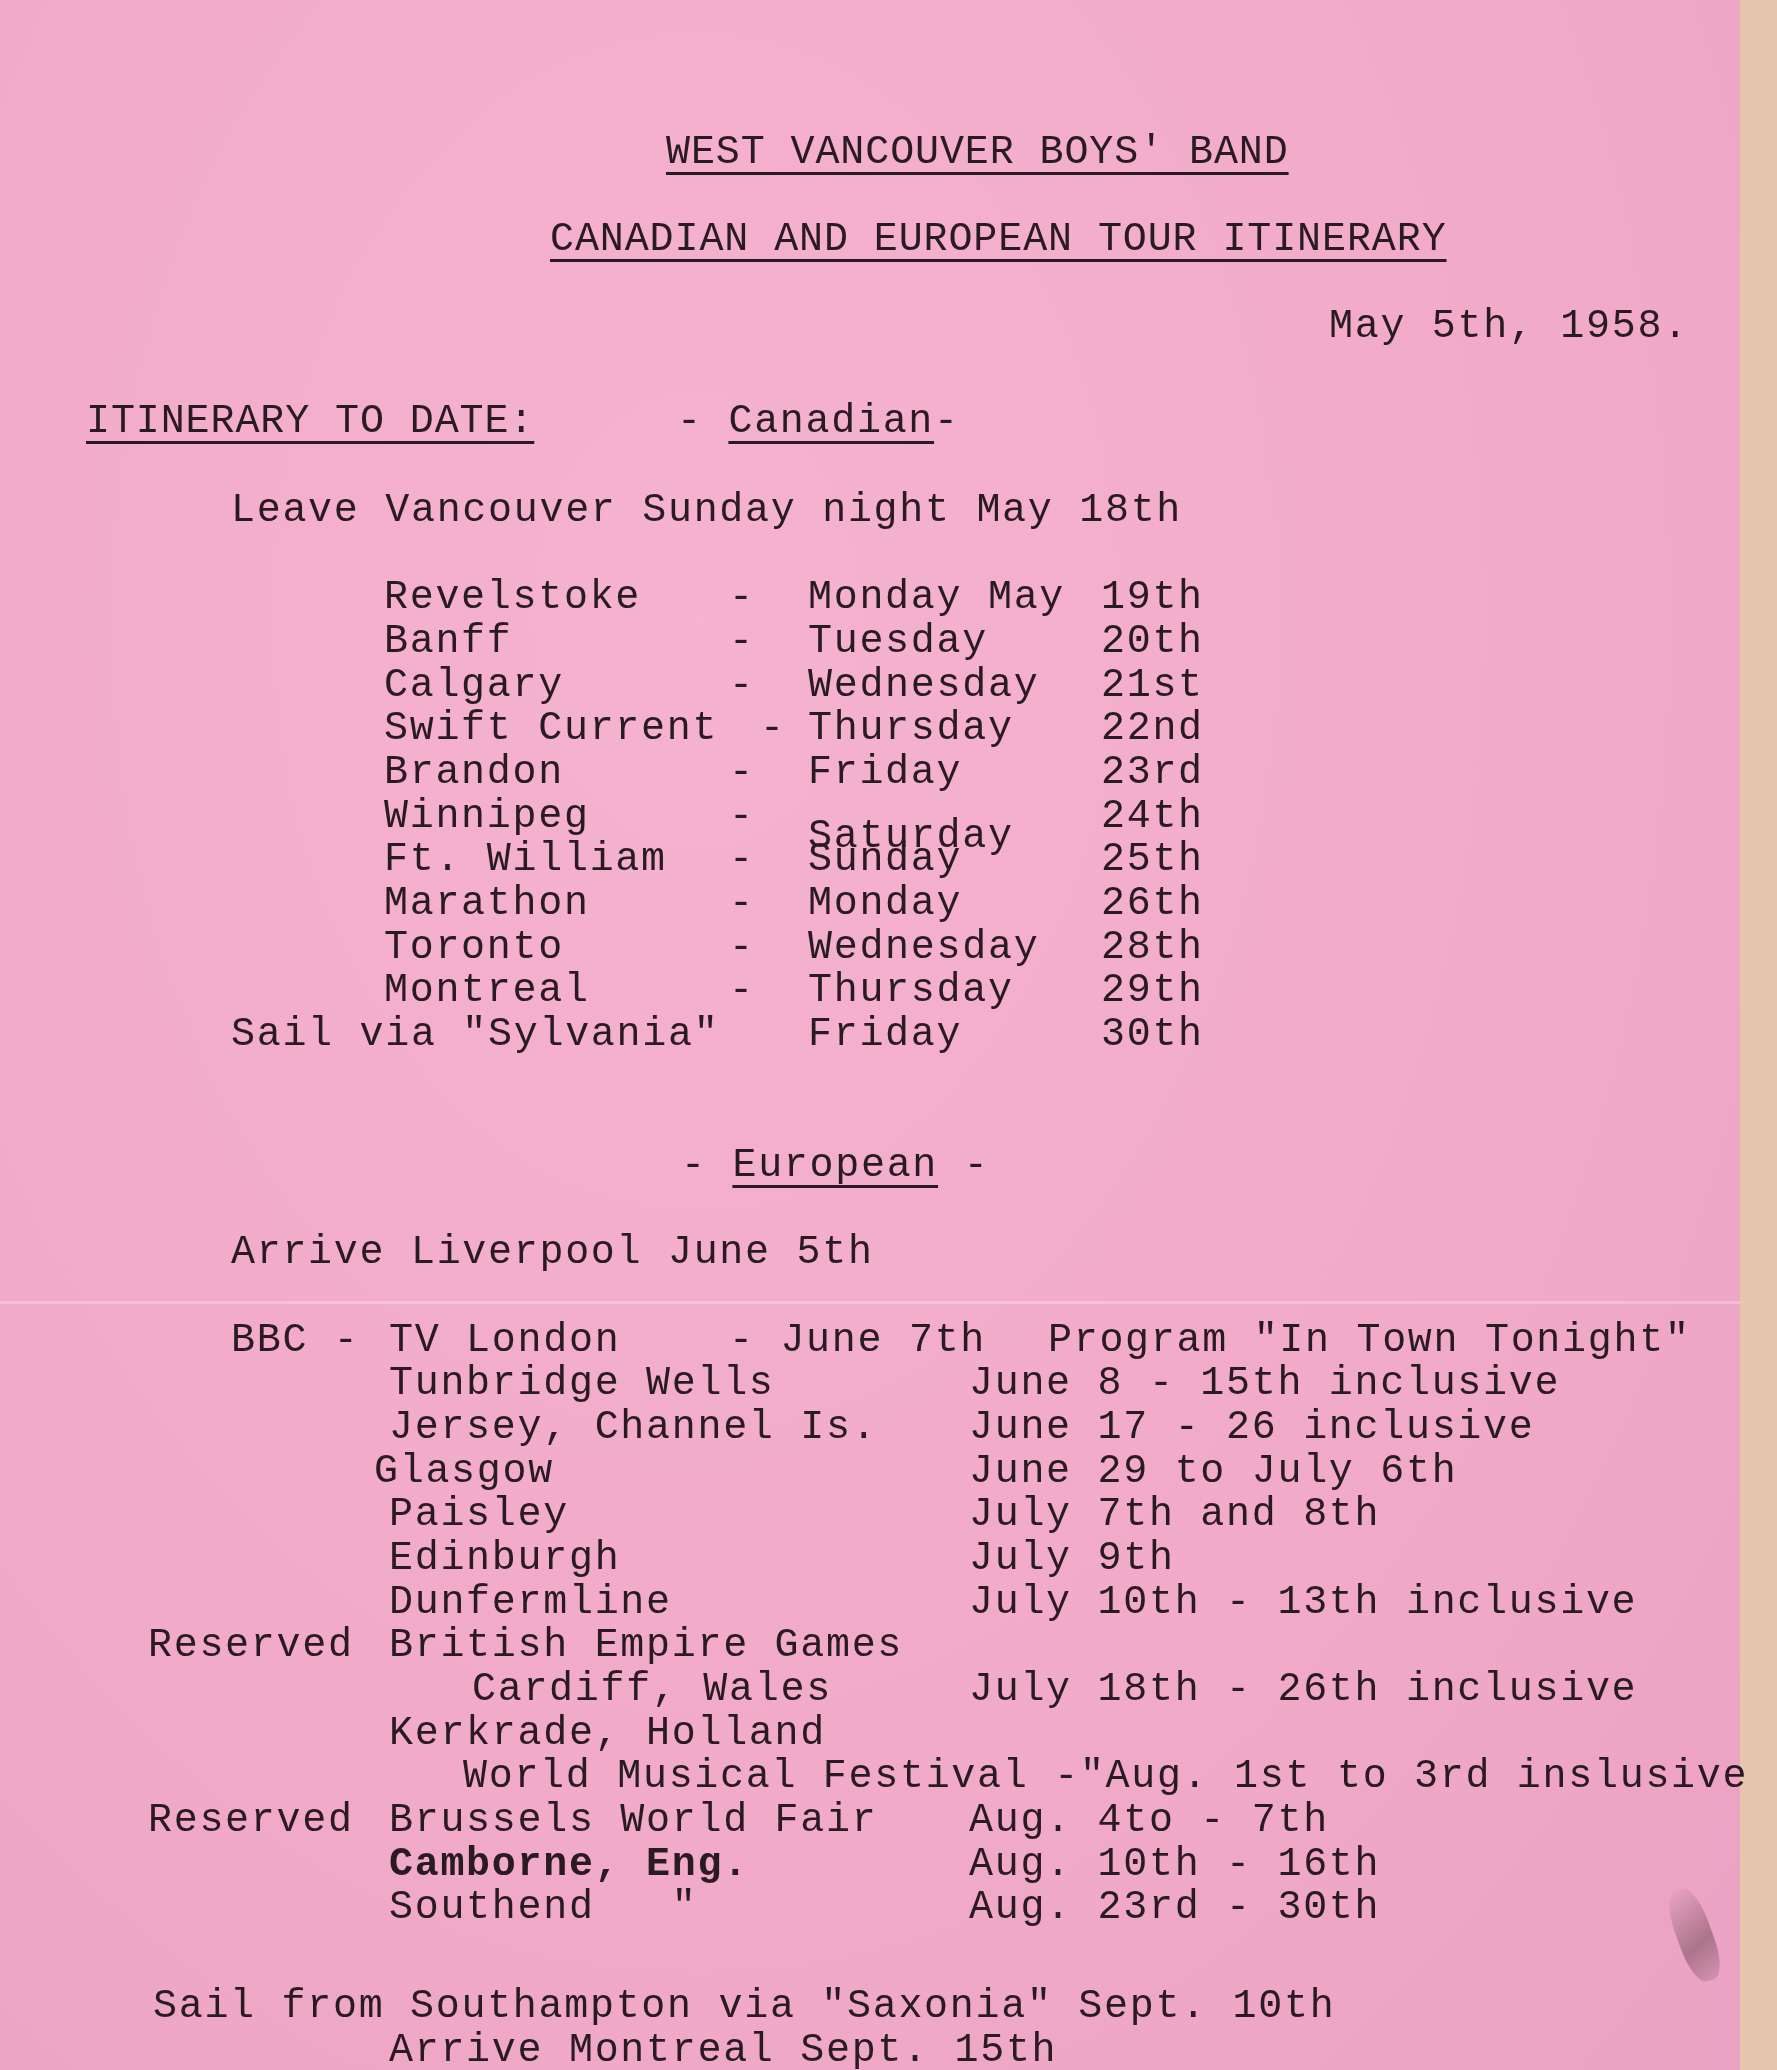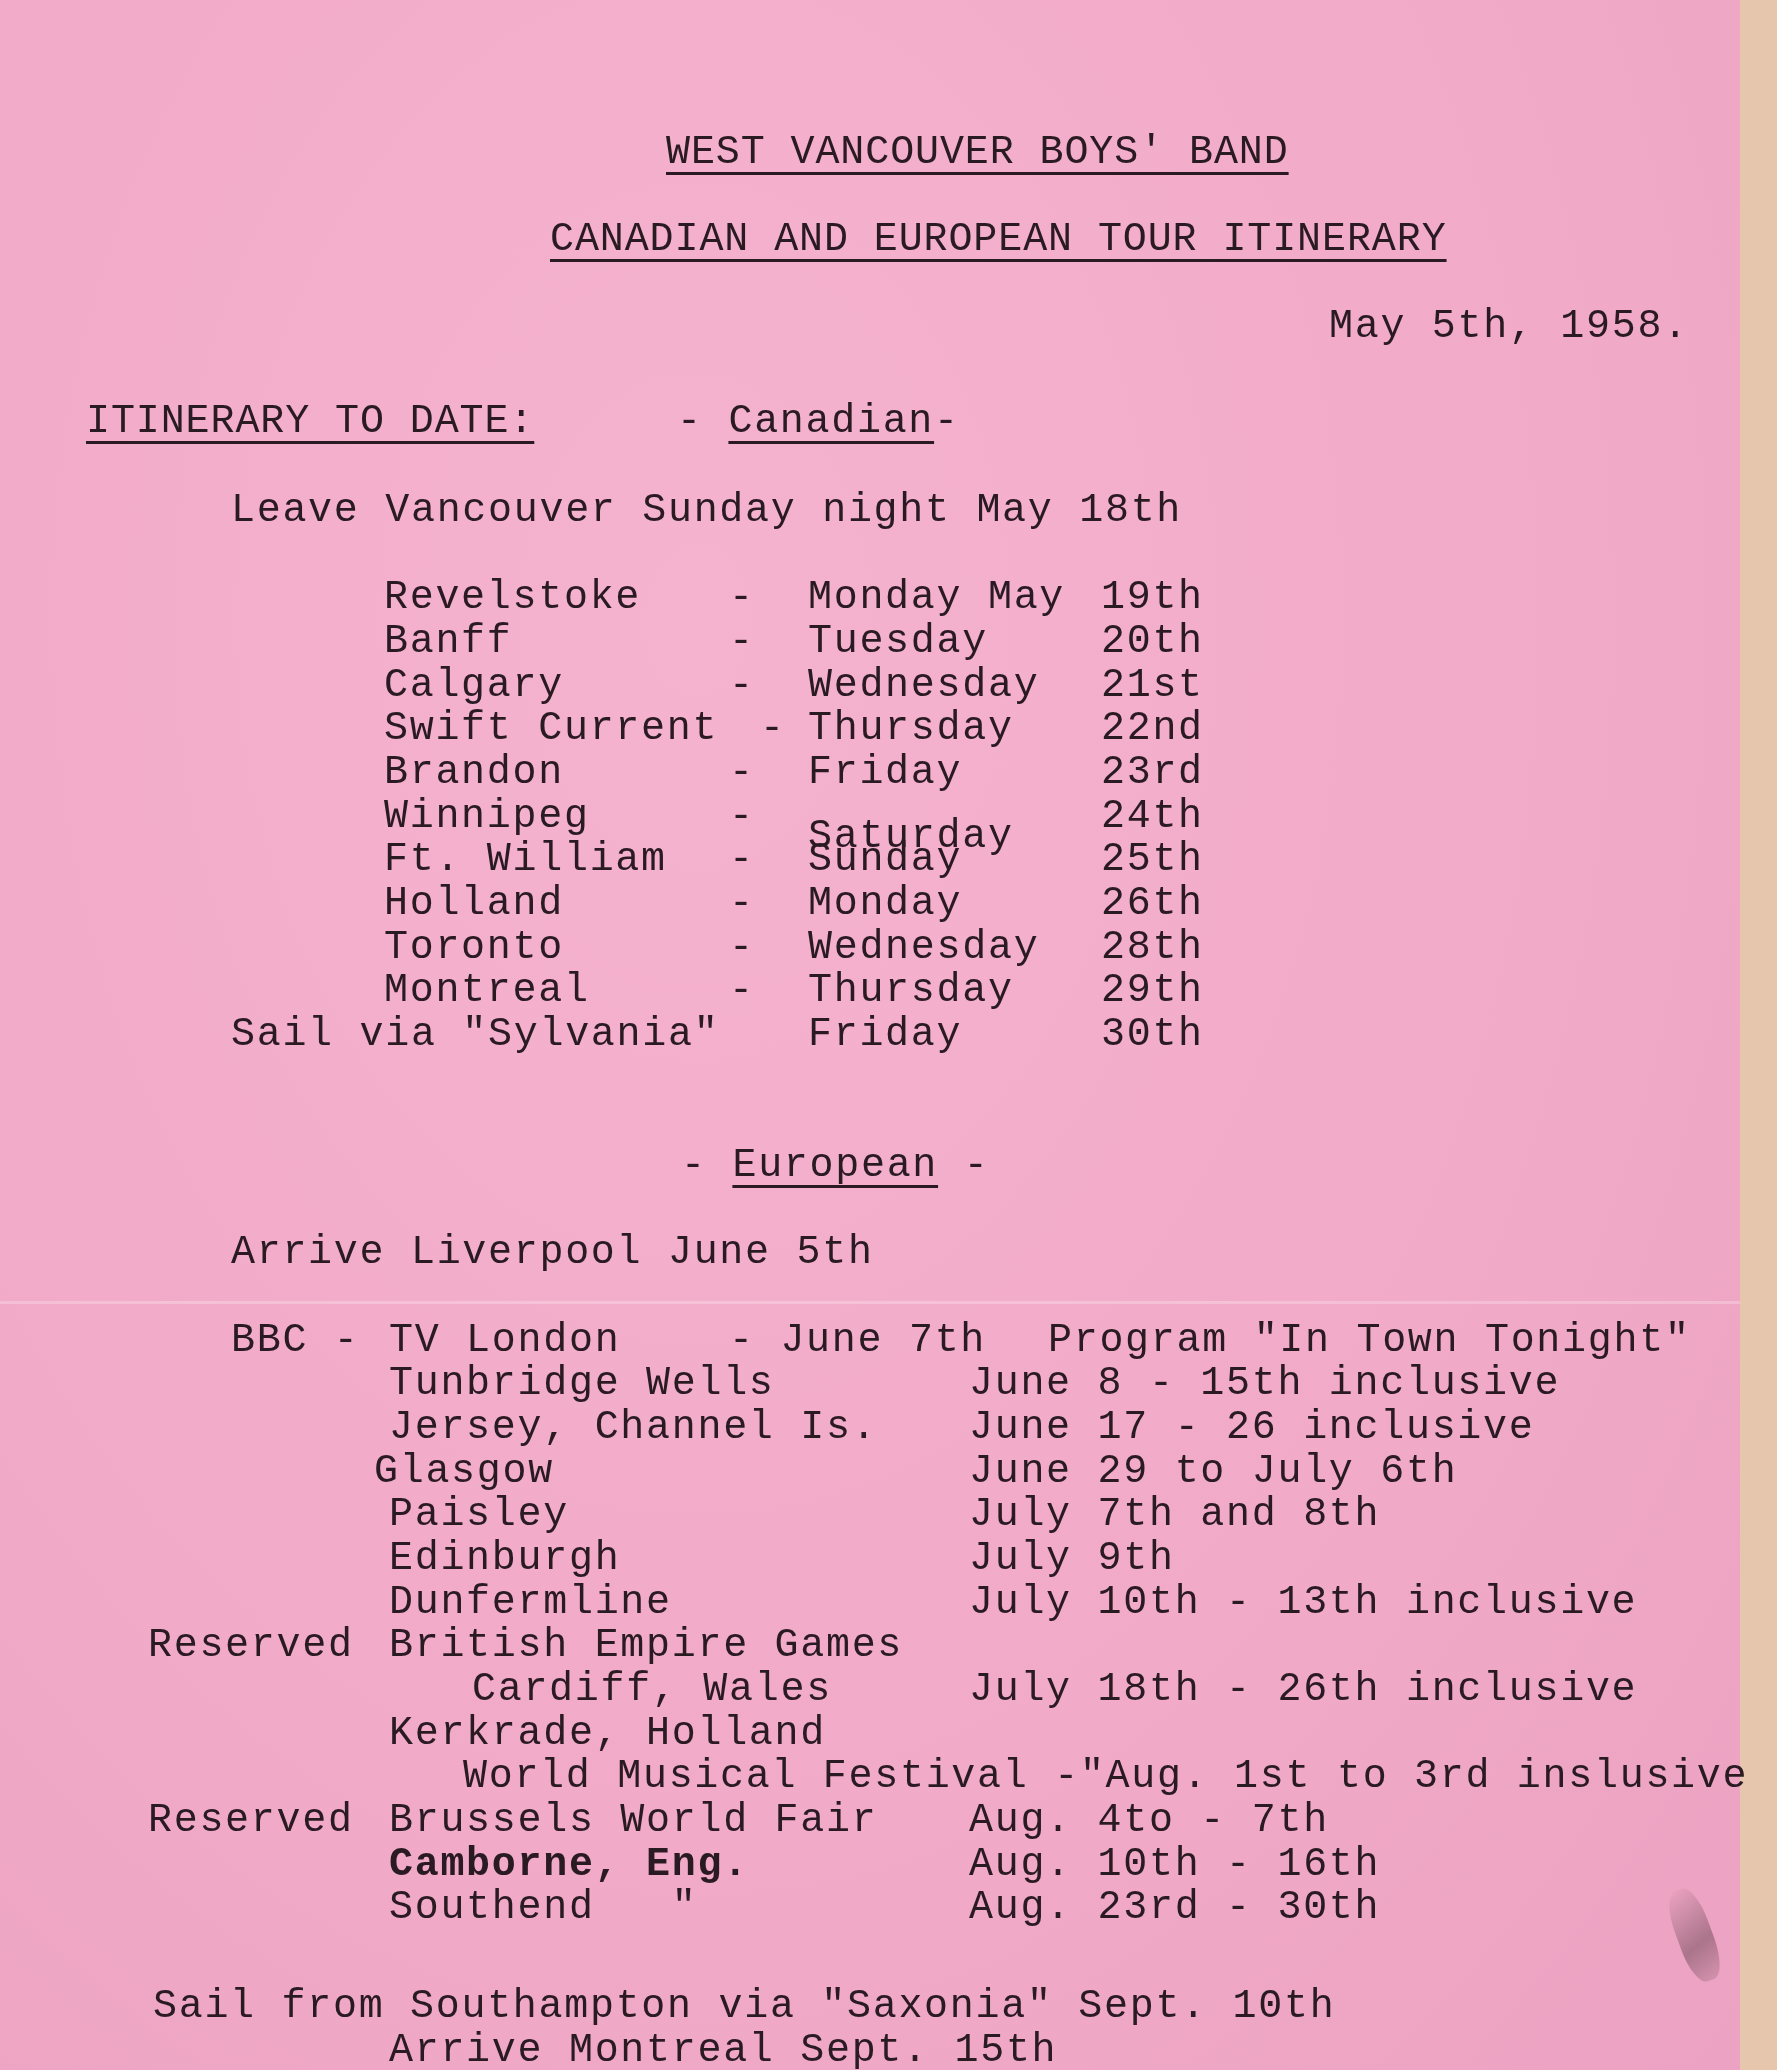--- a/index.html
+++ b/index.html
@@ -61,21 +61,21 @@
   <div class="t" style="left:384px;top:797px;">Winnipeg</div>
   <div class="t" style="left:729px;top:797px;">-</div>
   <div class="t" style="left:808px;top:797px;margin-top:20px;">Saturday</div>
   <div class="t" style="left:1101px;top:797px;">24th</div>
 
   <div class="t" style="left:384px;top:840px;">Ft. William</div>
   <div class="t" style="left:729px;top:840px;">-</div>
   <div class="t" style="left:808px;top:840px;">Sunday</div>
   <div class="t" style="left:1101px;top:840px;">25th</div>
 
-  <div class="t" style="left:384px;top:884px;">Holland</div>
+  <div class="t" style="left:384px;top:884px;">Marathon</div>
   <div class="t" style="left:729px;top:884px;">-</div>
   <div class="t" style="left:808px;top:884px;">Monday</div>
   <div class="t" style="left:1101px;top:884px;">26th</div>
 
   <div class="t" style="left:384px;top:928px;">Toronto</div>
   <div class="t" style="left:729px;top:928px;">-</div>
   <div class="t" style="left:808px;top:928px;">Wednesday</div>
   <div class="t" style="left:1101px;top:928px;">28th</div>
 
   <div class="t" style="left:384px;top:971px;">Montreal</div>

